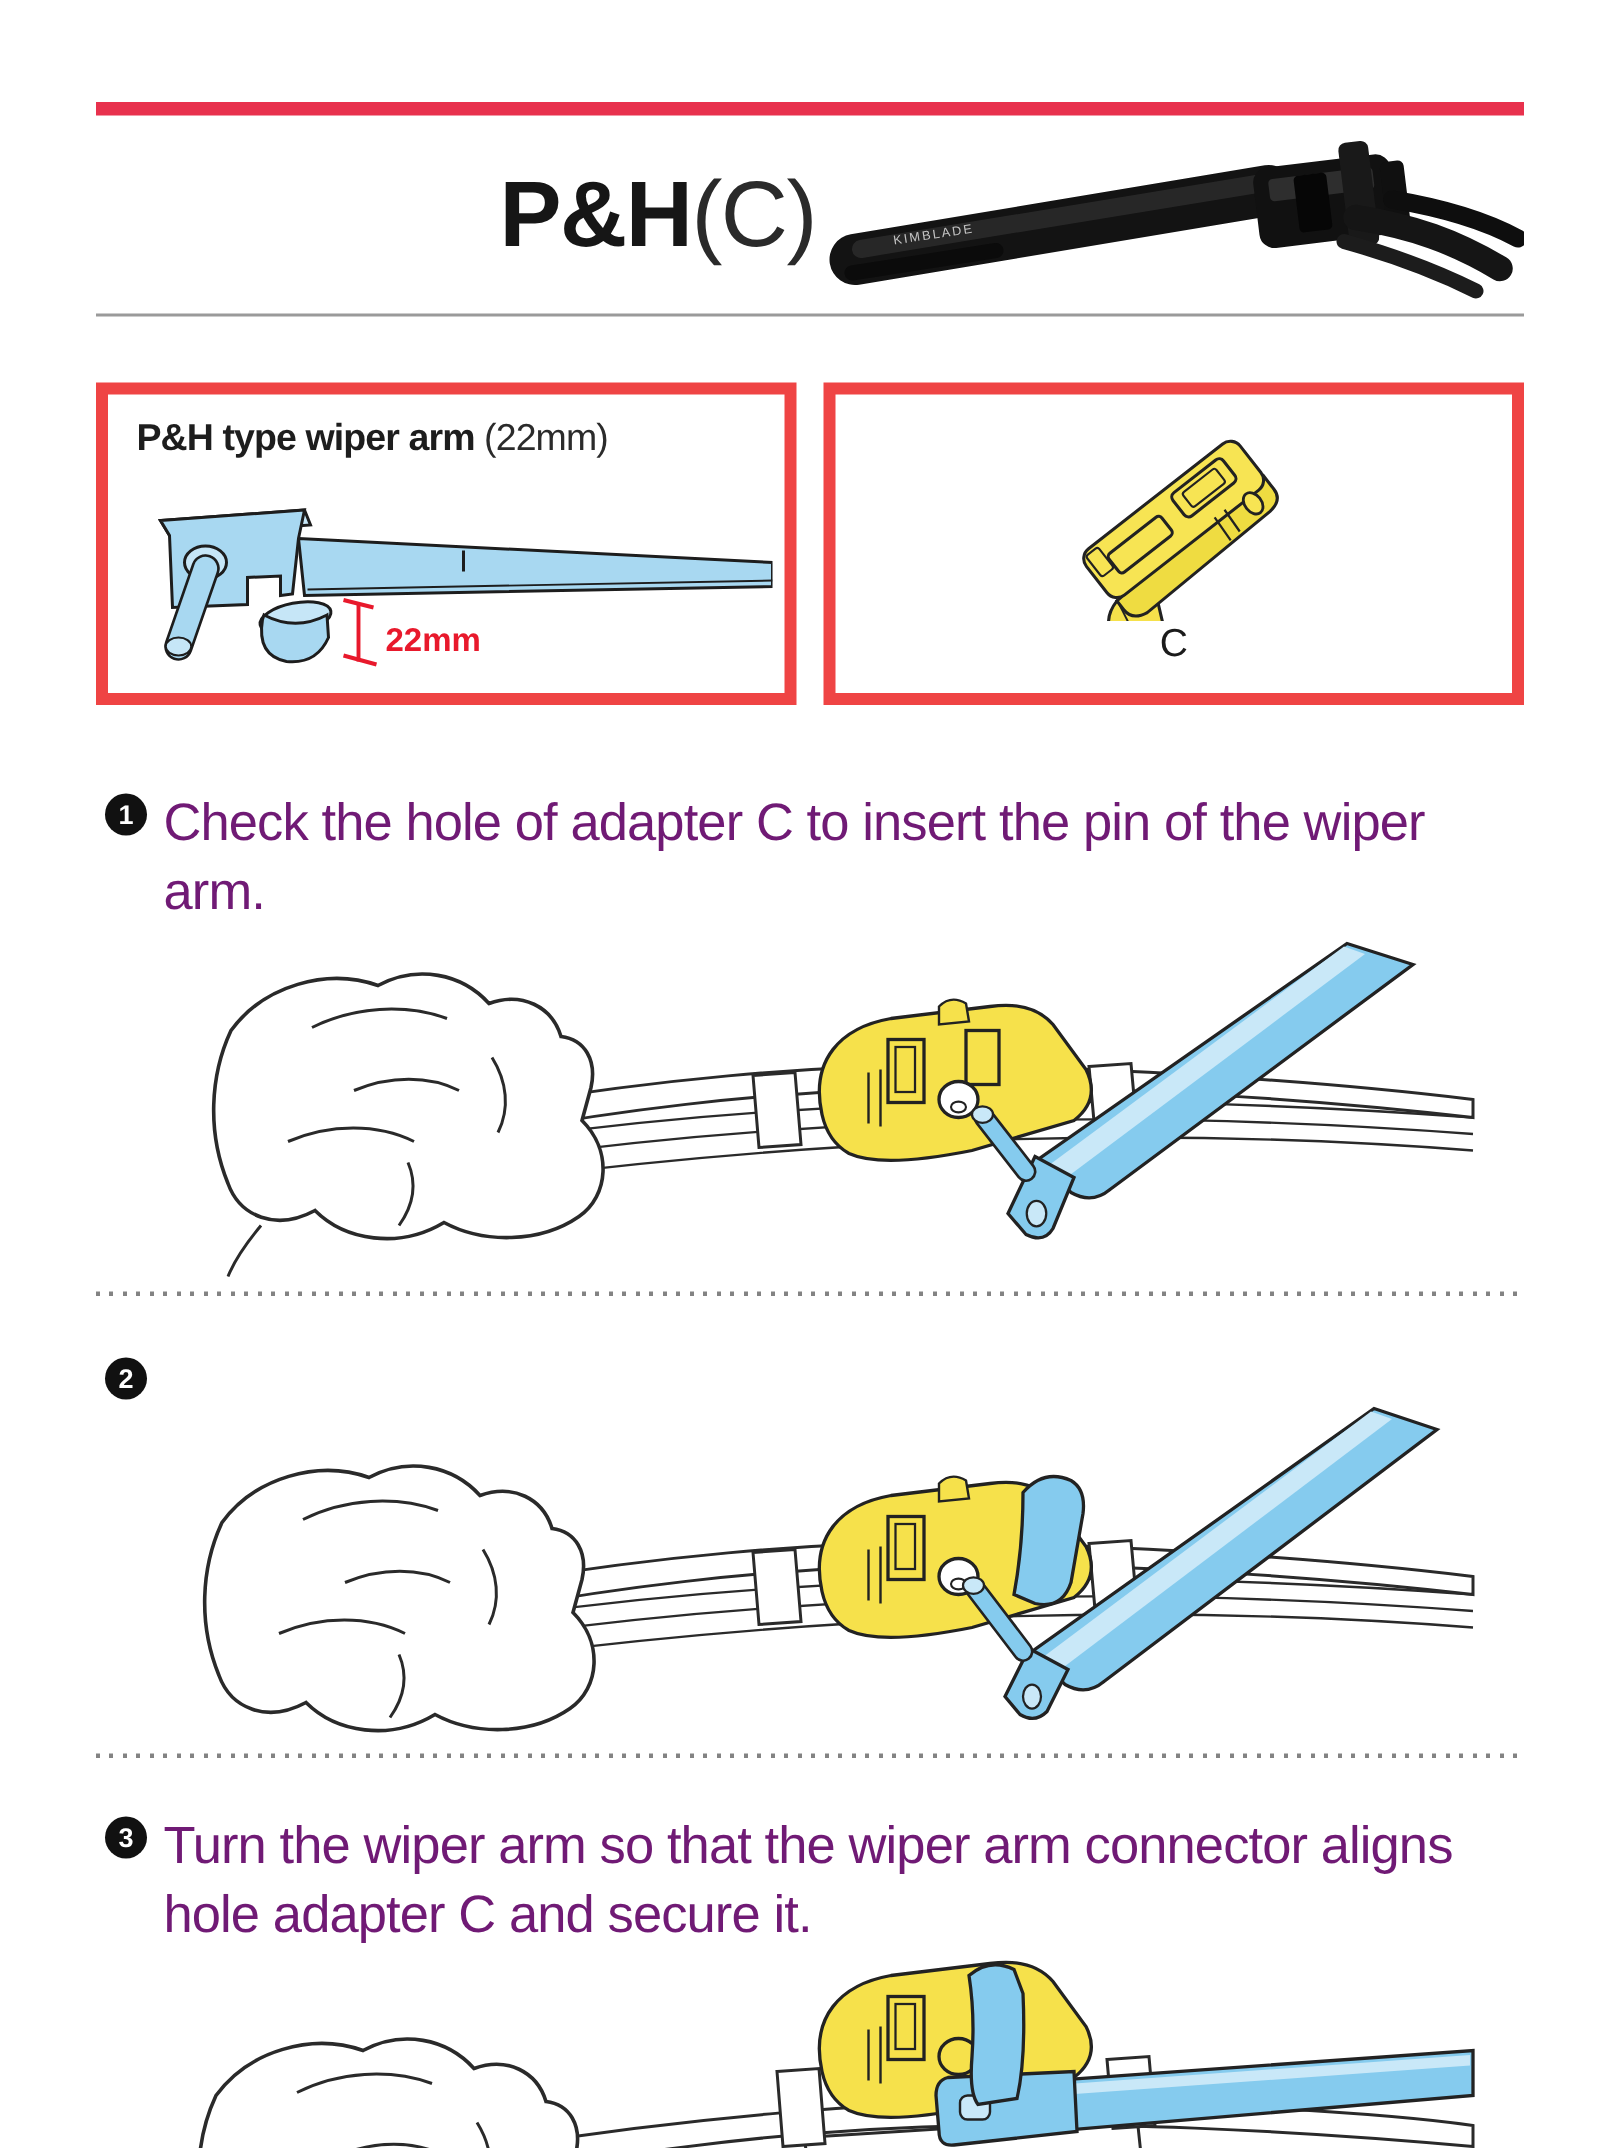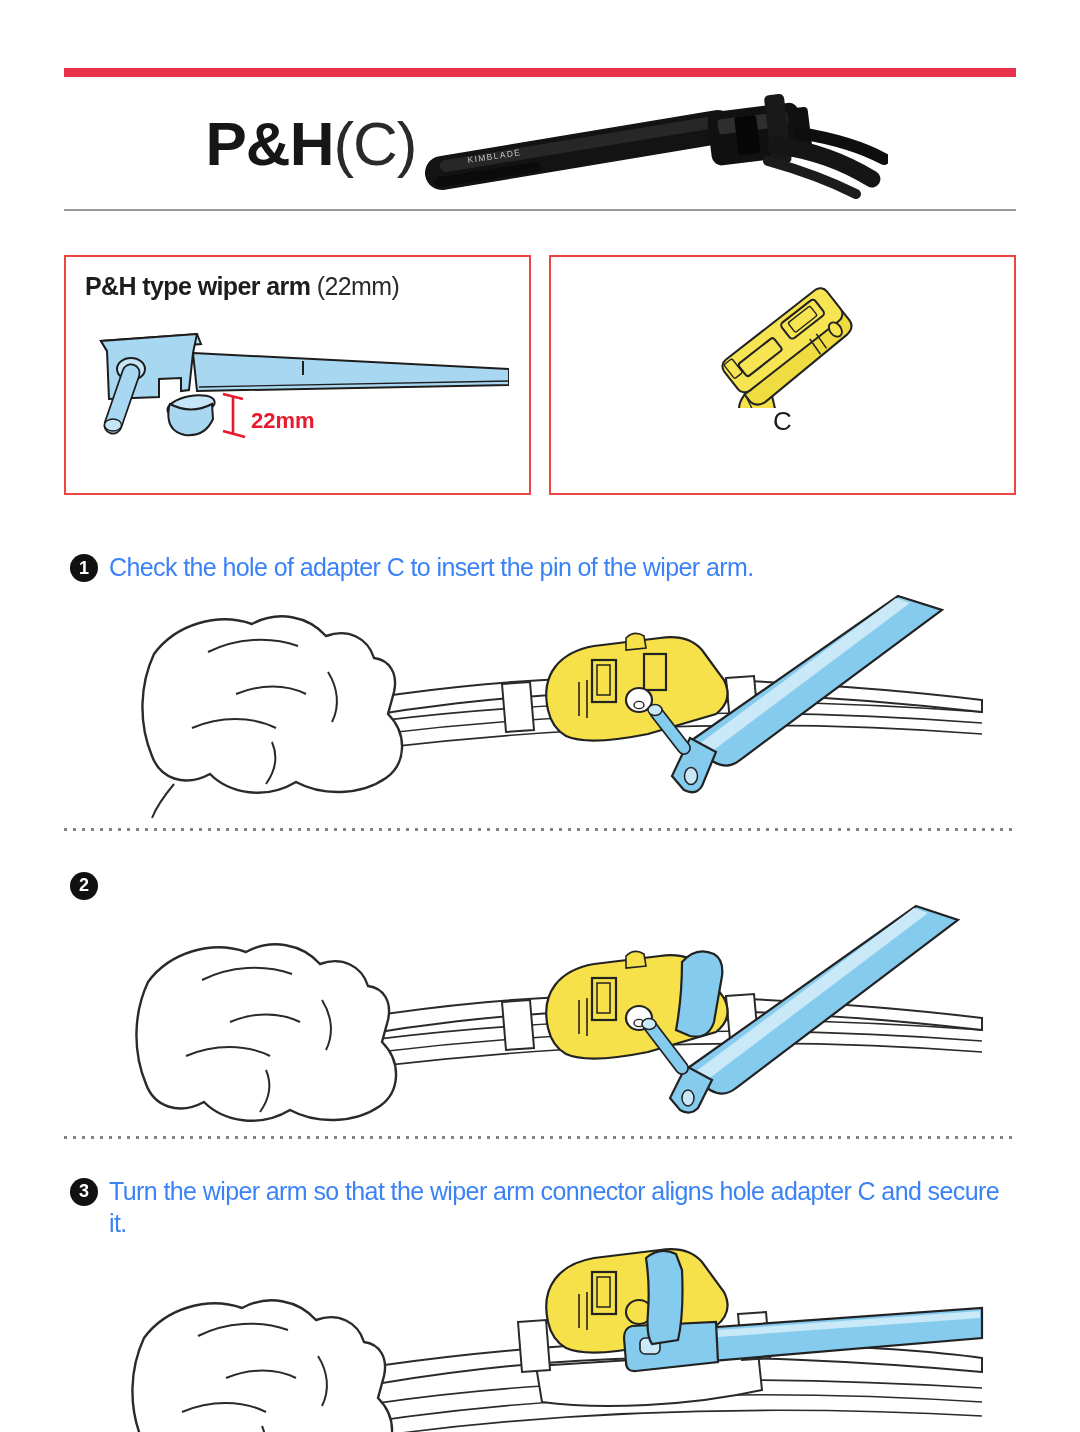--- a/index.html
+++ b/index.html
@@ -4,46 +4,46 @@
 <style>
   * { margin:0; padding:0; box-sizing:border-box; }
   html,body { background:#ffffff; }
   body { font-family:"Liberation Sans", sans-serif; color:#1b1b1b; }
   .page {
     position:relative; width:1080px; height:1432px; margin:0 auto;
     background:#ffffff; overflow:hidden; padding:0 64px;
   }
   .red-bar { margin-top:68px; height:9px; background:#E8314D; }
 
-  header { display:flex; justify-content:center; align-items:center; height:122px; margin-top:6px; }
+  header { display:flex; justify-content:flex-end; align-items:center; height:122px; margin-top:6px; }
   .page-title { font-size:62px; letter-spacing:-1px; line-height:1; padding-left:14px; white-space:nowrap; }
   .page-title .t-bold { font-weight:bold; color:#161616; }
   .page-title .t-light { font-weight:normal; color:#2a2a2a; }
 
   .header-rule { border:none; border-top:2px solid #9a9a9a; margin-top:4px; }
 
   .spec-row { display:flex; gap:18px; margin-top:44px; }
-  .spec-box { flex:1; height:240px; border:2px solid #ef4444; padding:15px 19px 0 19px; background:#fff; position:relative; overflow:hidden; }
+  .spec-box { flex:1; height:215px; border:8px solid #ef4444; padding:15px 19px 0 19px; background:#fff; position:relative; overflow:hidden; }
   .box-title { font-size:25px; letter-spacing:-0.6px; color:#1d1d1d; }
   .box-title b { font-weight:bold; }
   .box-title span { font-weight:normal; color:#2b2b2b; }
   .arm-fig { display:block; margin-top:10px; }
   .adapter-fig-wrap { text-align:center; margin-top:2px; }
   .adapter-label { font-size:26px; color:#1b1b1b; margin-top:-6px; text-align:center; }
 
   .step-head { display:flex; align-items:flex-start; gap:11px; margin-left:6px; }
   .step-head.s1 { margin-top:56px; }
   .step-head.s2 { margin-top:38px; }
   .step-head.s3 { margin-top:36px; }
   .step-num {
     flex:0 0 auto; width:28px; height:28px; border-radius:50%;
     background:#111; color:#fff; font-weight:bold; font-size:18px;
     display:inline-flex; align-items:center; justify-content:center; margin-top:3px;
   }
-  .step-text { font-size:25px; letter-spacing:-0.6px; line-height:1.3; color:#3b82f6; max-width:905px; }
+  .step-text { font-size:35px; letter-spacing:-0.6px; line-height:1.3; color:#701a75; max-width:905px; }
 
   .figure { display:block; margin:4px auto 0 auto; }
   .dotted {
     height:3px; margin-top:8px;
     background-image:repeating-linear-gradient(to right, #838383 0 2.6px, transparent 2.6px 9px);
   }
   .dotted.d2 { margin-top:4px; }
 
   svg text { font-family:"Liberation Sans", sans-serif; }
   .dim-text { font-weight:bold; fill:#E8192C; }

